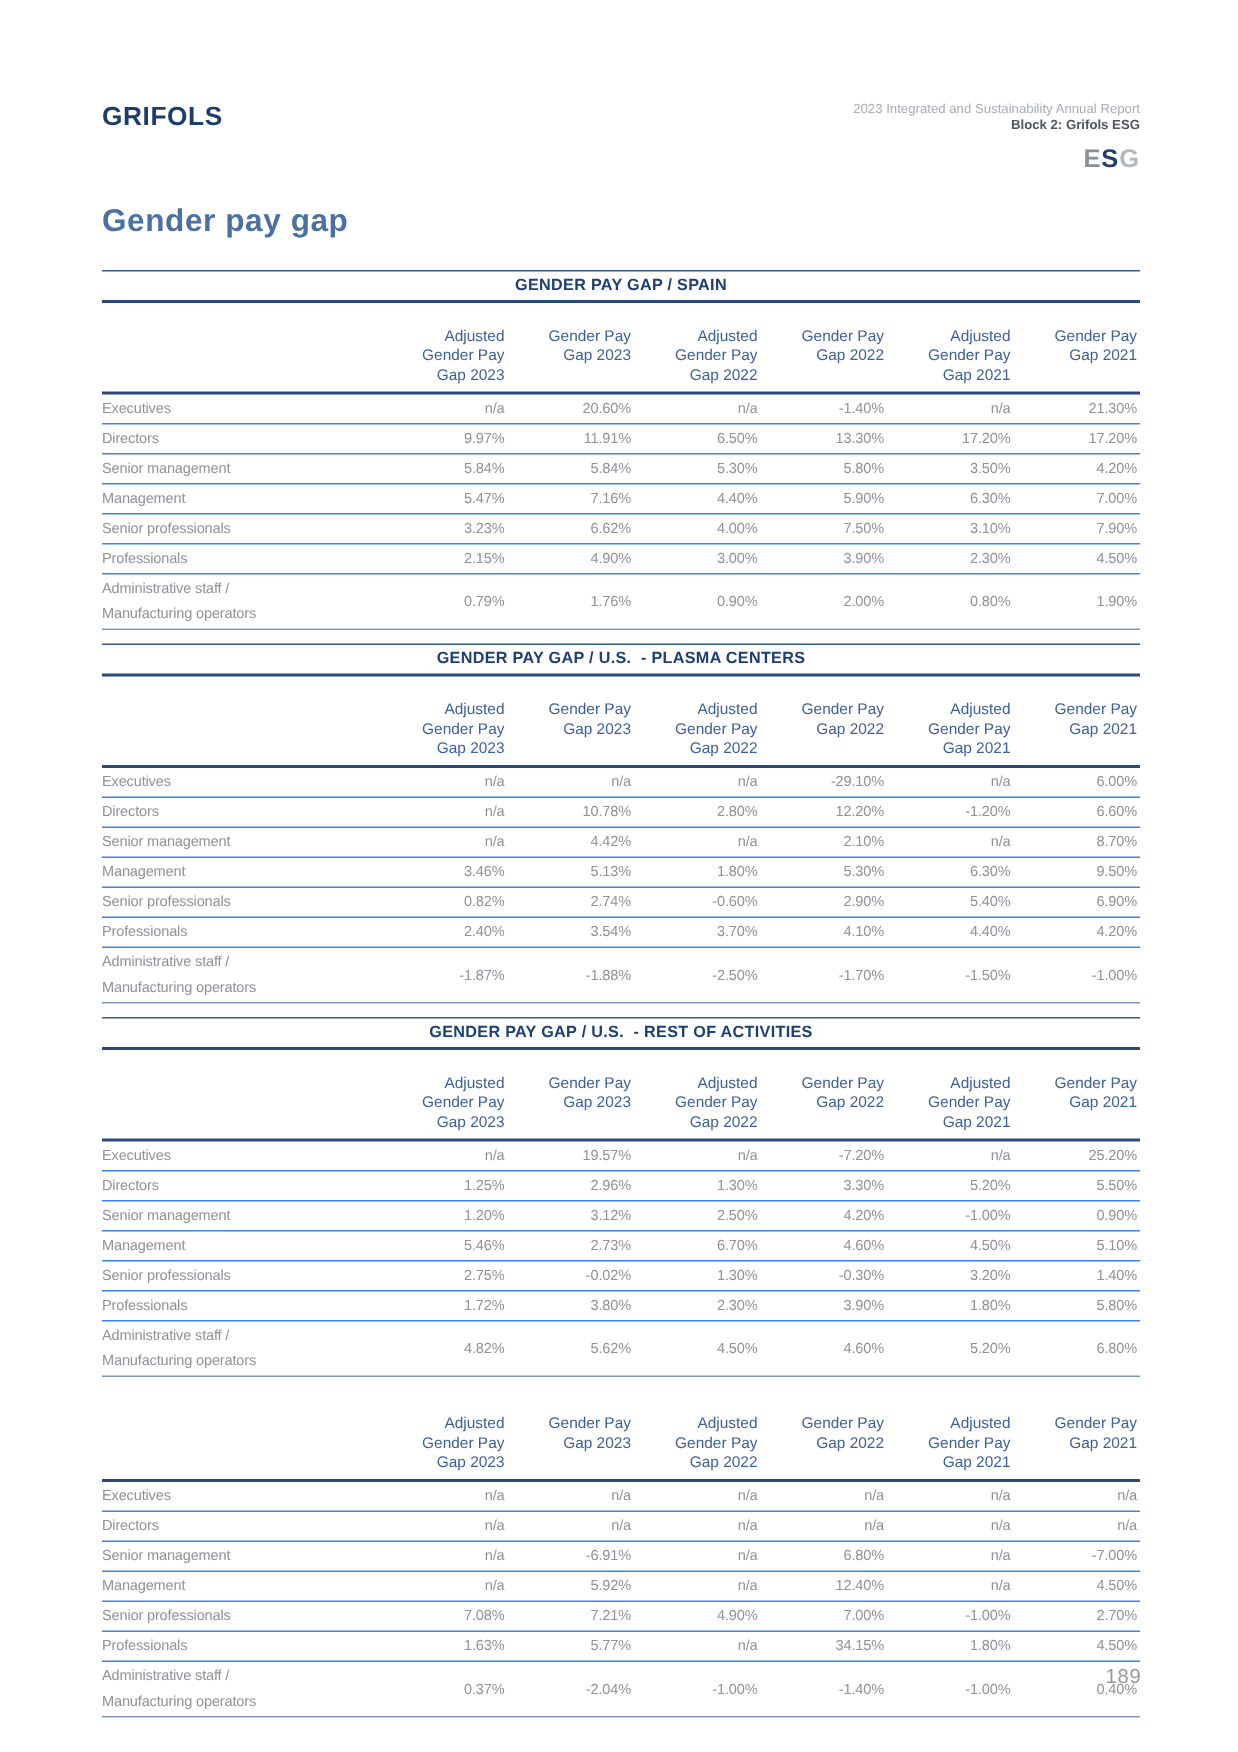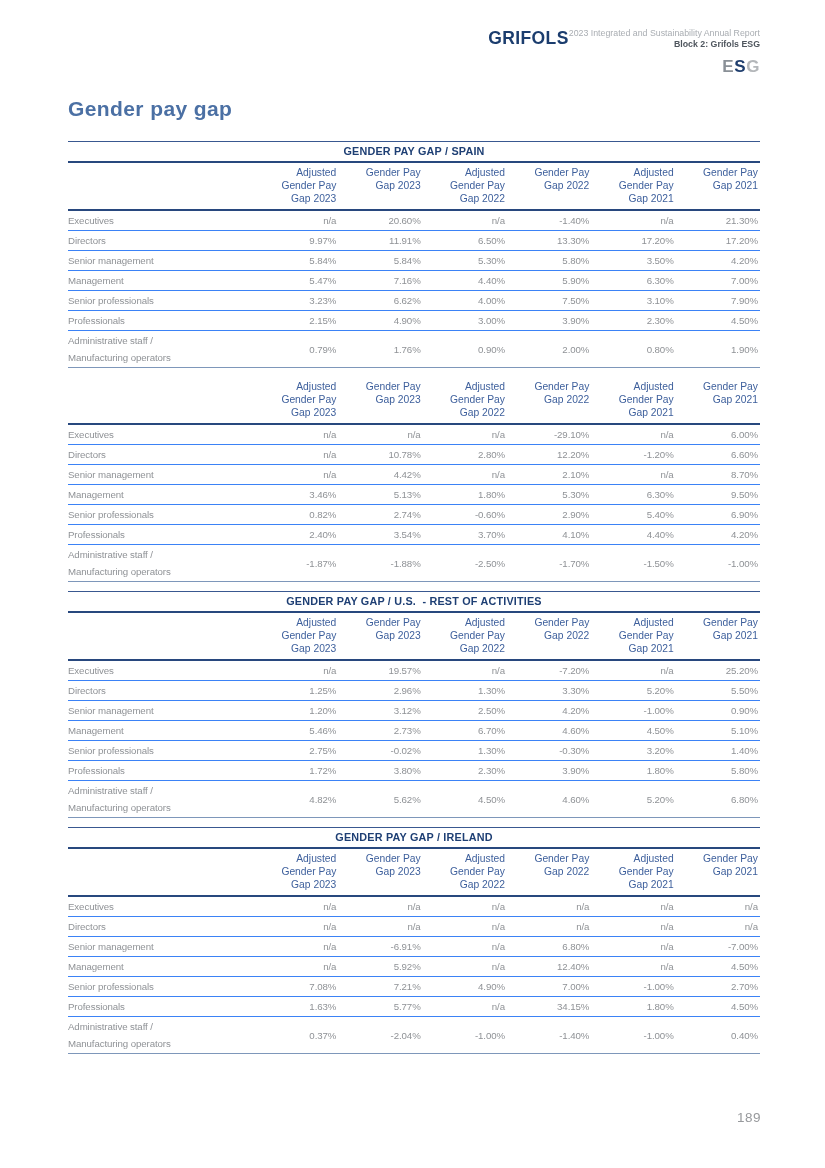--- a/index.html
+++ b/index.html
@@ -6,21 +6,21 @@
   body {
     width:825px; height:1168px;
     background:#ffffff;
     font-family:"Liberation Sans", sans-serif;
     position:relative;
     overflow:hidden;
   }
   .page { padding:28px 65px 0 68px; }
 
   
-  .top { display:flex; justify-content:flex-end; align-items:flex-start; }
+  .top { display:flex; justify-content:space-between; align-items:flex-start;margin-top:39px; }
   .logo { color:#1b3d6e; font-weight:bold; font-size:17.5px; letter-spacing:0.4px; }
   .top-right { text-align:right; }
   .rep1 { color:#a9adb2; font-size:8.8px; line-height:11px; }
   .rep2 { color:#4f565e; font-size:8.8px; font-weight:bold; line-height:11px; }
   .esg  { margin-top:7px; font-size:17px; font-weight:bold; letter-spacing:0.6px; }
   .esg-e { color:#8a9097; }
   .esg-s { color:#1f3e6e; }
   .esg-g { color:#b4b7ba; }
 
   .page-title {
@@ -35,21 +35,21 @@
   .tbl-title {
     border-top:1px solid #395890;
     border-bottom:2px solid #28487e;
     padding:3px 0 4px 0;
     color:#1e3f74; font-weight:bold;
     font-size:10.8px; letter-spacing:0.2px;
     white-space:pre;
     text-align:center;
   }
   .grid { display:grid; grid-template-columns:186px repeat(6, 1fr); }
-  .tbl-head { border-bottom:2px solid #28487e; padding:3px 0 4px 0; }
+  .tbl-head { border-bottom:2px solid #28487e; padding:16px 0 4px 0; }
   .hcell {
     color:#3d5f9c; font-size:10.3px; line-height:13px;
     text-align:right; white-space:pre-line; padding-right:2px;
   }
   .row { border-bottom:1px solid #3b82f6; align-items:center; padding:1px 0; }
   .row:last-child { border-bottom:1px solid #7e97ba; }
   .cell { font-size:9.7px; color:#8f9296; line-height:17px; letter-spacing:-0.1px; }
   .label { text-align:left; white-space:pre-line; }
   .val { text-align:right; padding-right:2px; }
 
@@ -160,20 +160,21 @@
             <div class="cell val">1.76%</div>
             <div class="cell val">0.90%</div>
             <div class="cell val">2.00%</div>
             <div class="cell val">0.80%</div>
             <div class="cell val">1.90%</div>
           </div>
         </div>
     </section>
 
     <section class="tbl">
+      <div class="tbl-title">GENDER PAY GAP / U.S.  - PLASMA CENTERS</div>
       <div class="tbl-head grid">
         <div class="hcell"></div>
         <div class="hcell">Adjusted
 Gender Pay
 Gap 2023</div>
         <div class="hcell">Gender Pay
 Gap 2023</div>
         <div class="hcell">Adjusted
 Gender Pay
 Gap 2022</div>
@@ -335,21 +336,20 @@
             <div class="cell val">5.62%</div>
             <div class="cell val">4.50%</div>
             <div class="cell val">4.60%</div>
             <div class="cell val">5.20%</div>
             <div class="cell val">6.80%</div>
           </div>
         </div>
     </section>
 
     <section class="tbl">
-      <div class="tbl-title">GENDER PAY GAP / IRELAND</div>
       <div class="tbl-head grid">
         <div class="hcell"></div>
         <div class="hcell">Adjusted
 Gender Pay
 Gap 2023</div>
         <div class="hcell">Gender Pay
 Gap 2023</div>
         <div class="hcell">Adjusted
 Gender Pay
 Gap 2022</div>

